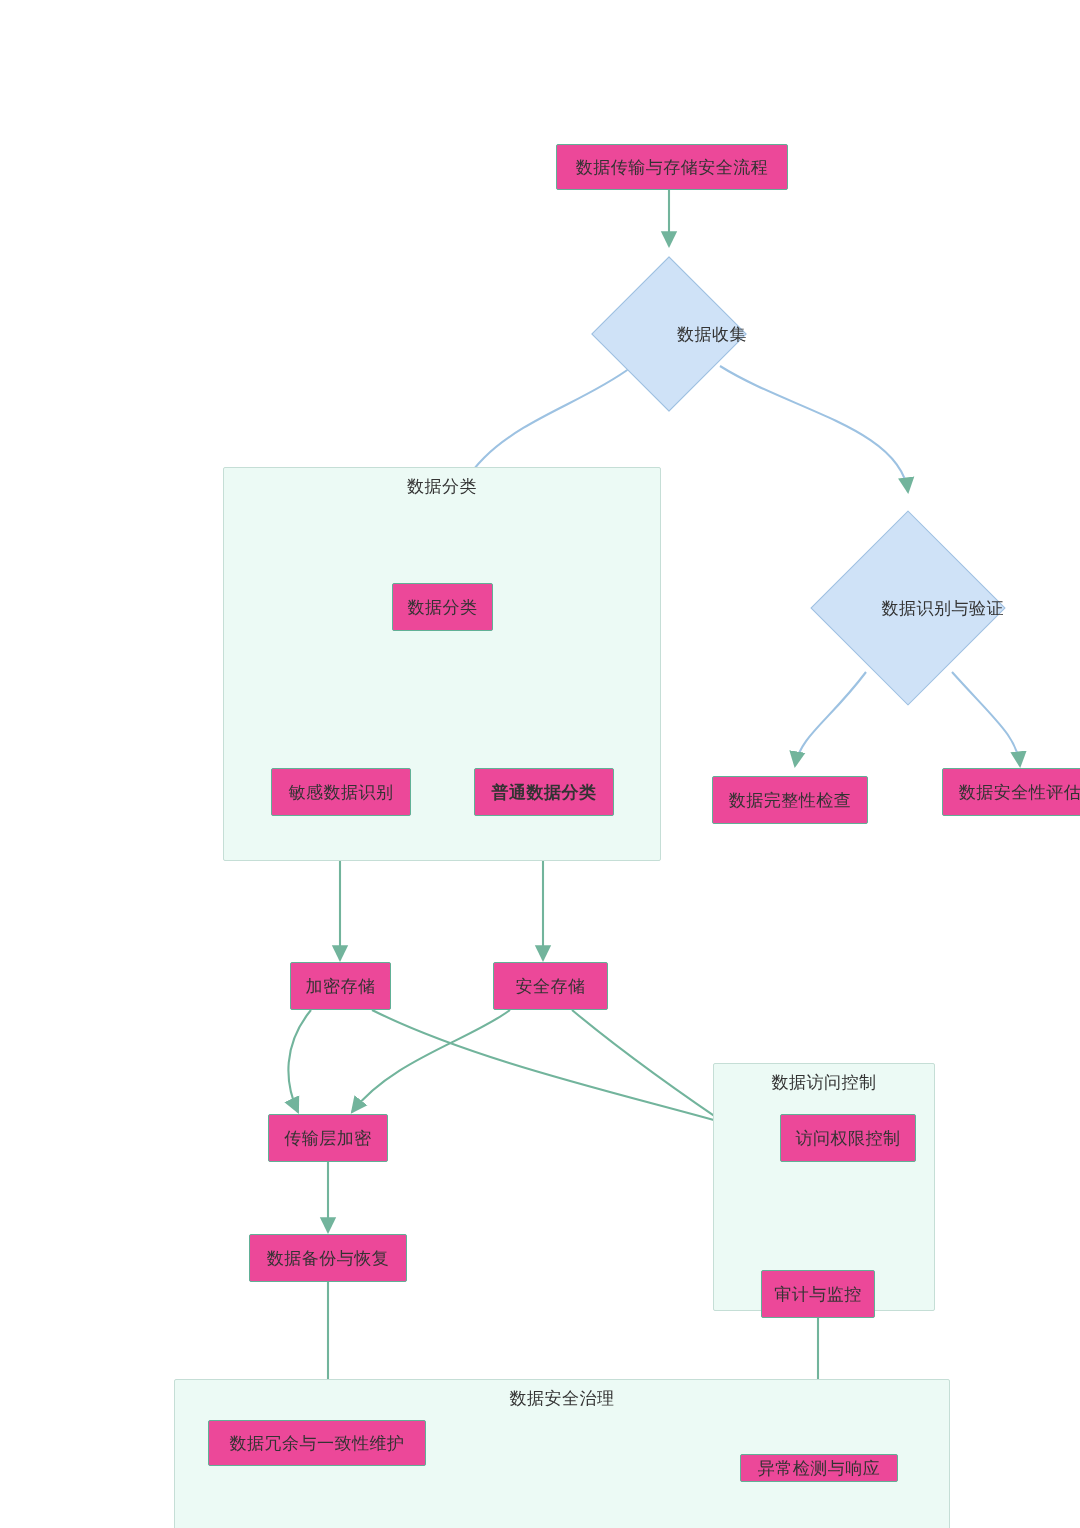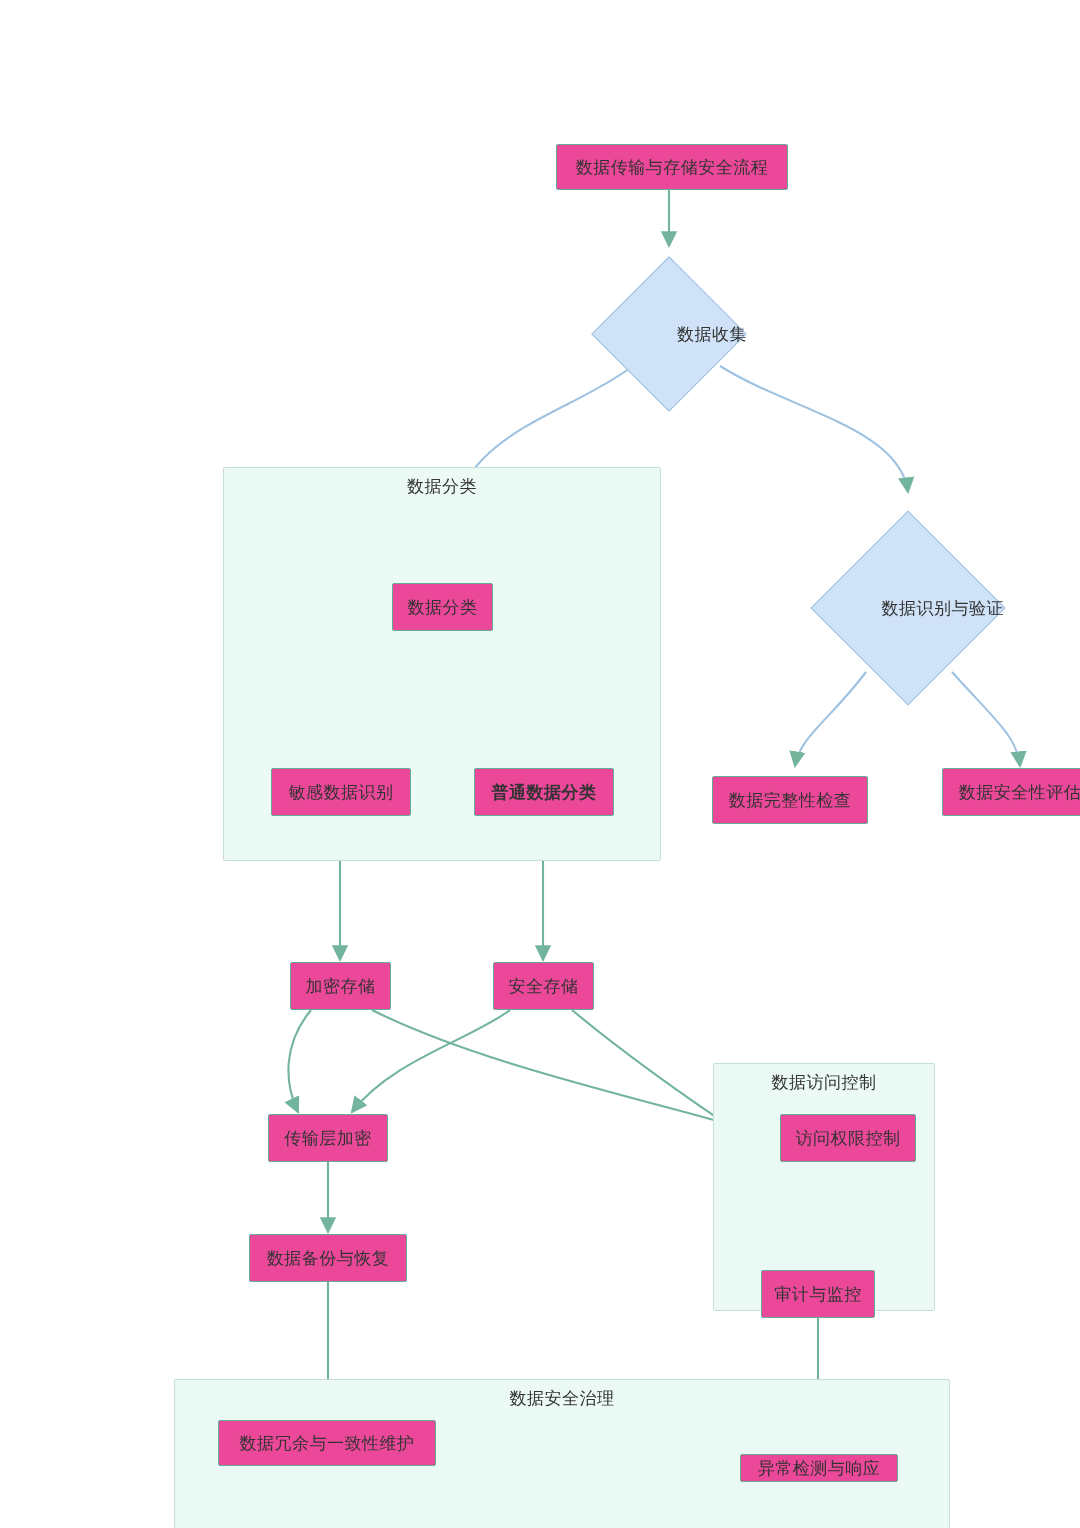--- a/index.html
+++ b/index.html
@@ -168,27 +168,27 @@
   <div class="node" style="left:271px; top:768px; width:140px; height:48px;">敏感数据识别</div>
 
   <div class="node" style="left:474px; top:768px; width:140px; height:48px;font-weight:bold;">普通数据分类</div>
 
   <div class="node" style="left:712px; top:768px; width:156px; height:48px;margin-top:8px;">数据完整性检查</div>
 
   <div class="node" style="left:942px; top:768px; width:156px; height:48px;">数据安全性评估</div>
 
   <div class="node" style="left:290px; top:962px; width:101px; height:48px;">加密存储</div>
 
-  <div class="node" style="left:493px; top:962px; width:101px; height:48px;">安全存储</div>
+  <div class="node" style="left:493px; top:962px; width:115px; height:48px;">安全存储</div>
 
   <div class="node" style="left:268px; top:1114px; width:120px; height:48px;">传输层加密</div>
 
   <div class="node" style="left:249px; top:1234px; width:158px; height:48px;">数据备份与恢复</div>
 
   <div class="node" style="left:780px; top:1114px; width:136px; height:48px;">访问权限控制</div>
 
   <div class="node" style="left:761px; top:1234px; width:114px; height:48px;margin-top:36px;">审计与监控</div>
 
-  <div class="node" style="left:218px; top:1420px; width:218px; height:46px;">数据冗余与一致性维护</div>
+  <div class="node" style="left:208px; top:1420px; width:218px; height:46px;">数据冗余与一致性维护</div>
 
   <div class="node" style="left:740px; top:1454px; width:158px; height:28px;">异常检测与响应</div>
 
 </div>
 
 </body></html>

